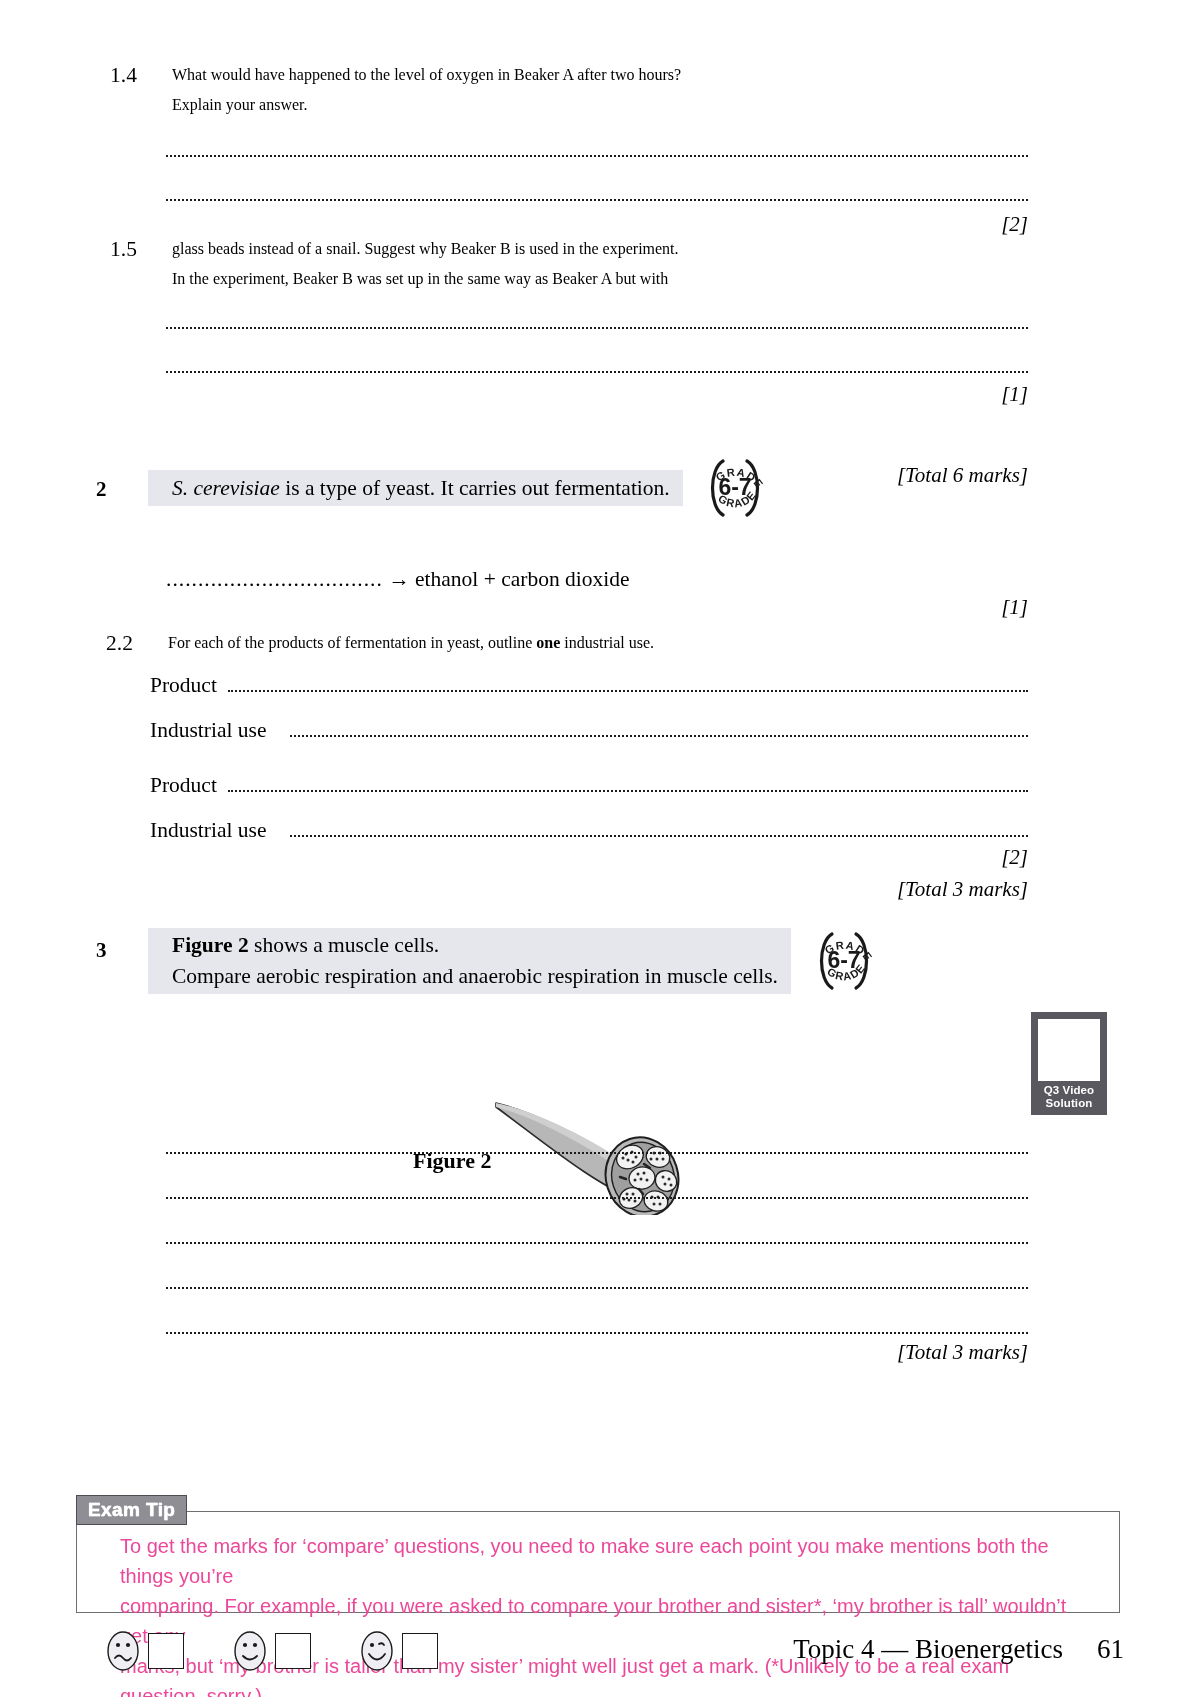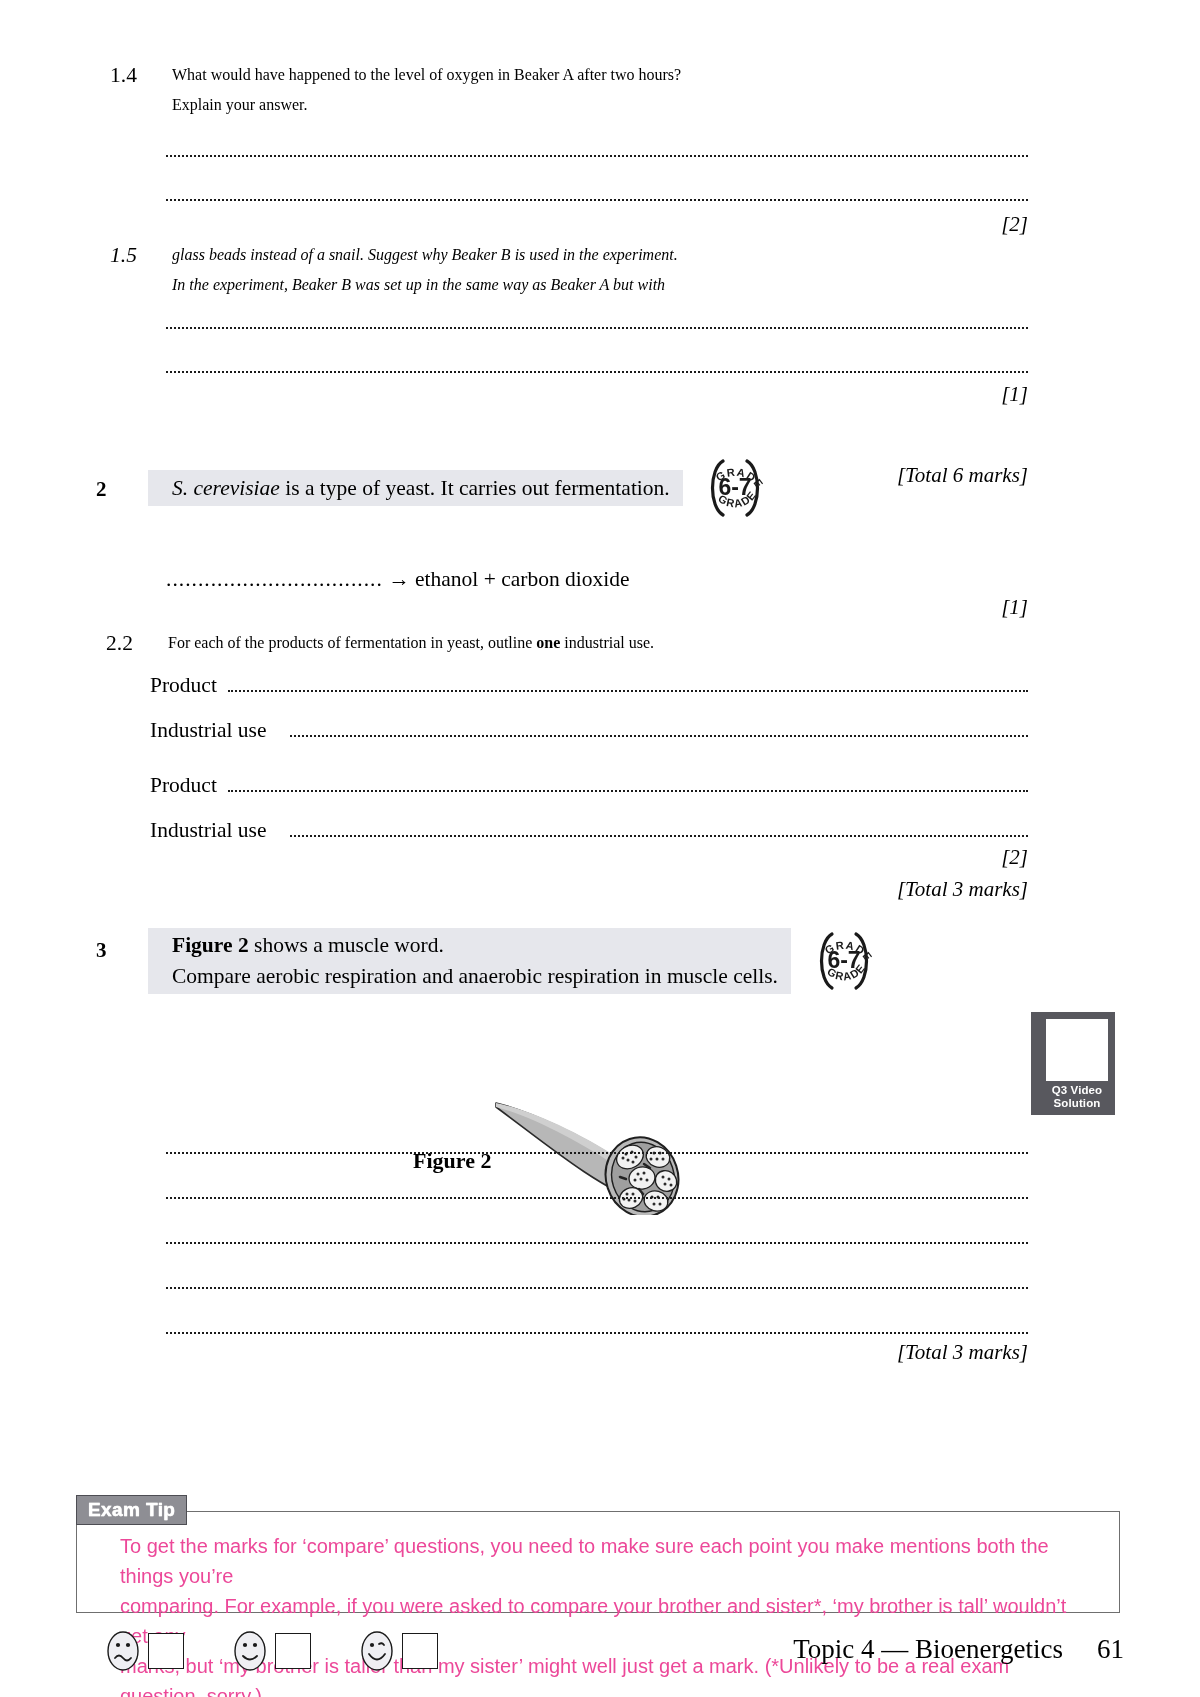--- a/index.html
+++ b/index.html
@@ -49,21 +49,21 @@
   .stemtext{font-size:21.5px;line-height:31px;padding-left:24px;}
 
   
   .grade{position:absolute;width:72px;height:72px;}
   .grade svg{display:block;}
 
   
   .videobox{
     position:absolute;
     background:#58585e;
-    padding:7px 7px 2px 15px;
+    padding:7px 7px 2px 7px;
     width:62px;
     text-align:center;
   }
   .videobox .inner{background:#fff;width:62px;height:62px;display:block;}
   .videobox .vlabel{
     color:#fff;font-family:"Liberation Sans",sans-serif;
     font-weight:bold;font-size:11.5px;line-height:12.5px;
     padding:3px 0 4px 0;letter-spacing:.1px;
   }
 
@@ -117,21 +117,21 @@
       <div class="qtext">
         <div>What would have happened to the level of oxygen in Beaker A after two hours?</div>
         <div>Explain your answer.</div>
       </div>
     </div>
   </div>
   <div class="dotline dots" style="left:166px;top:155px;width:862px;"></div>
   <div class="dotline dots" style="left:166px;top:199px;width:862px;"></div>
   <div class="marks" style="left:828px;top:212px;width:200px;">[2]</div>
 
-  <div class="sub" style="left:110px;top:240px;width:940px;font-style:italic;">
+  <div class="sub" style="left:110px;top:234px;width:940px;">
     <div class="qrow">
       <div class="qnum">1.5</div>
       <div class="qtext">
         <div>glass beads instead of a snail.  Suggest why Beaker B is used in the experiment.</div>
         <div>In the experiment, Beaker B was set up in the same way as Beaker A but with</div>
       </div>
     </div>
   </div>
   <div class="dotline dots" style="left:166px;top:327px;width:862px;"></div>
   <div class="dotline dots" style="left:166px;top:371px;width:862px;"></div>
@@ -191,21 +191,21 @@
   <div class="sub" style="left:150px;top:818px;font-size:21.5px;">Industrial use</div>
   <div class="dotline dots" style="left:290px;top:835px;width:738px;"></div>
 
   <div class="marks" style="left:828px;top:845px;width:200px;">[2]</div>
   <div class="marks" style="left:758px;top:877px;width:270px;">[Total 3 marks]</div>
 
   <div class="qnum bold" style="position:absolute;left:96px;top:935px;">3</div>
 
   <div class="stem" style="left:148px;top:928px;width:643px;height:66px;">
     <div class="stemtext">
-      <div><b>Figure 2</b><span> shows a muscle word.</span></div>
+      <div><b>Figure 2</b><span> shows a muscle cells.</span></div>
       <div>Compare aerobic respiration and anaerobic respiration in muscle cells.</div>
     </div>
   </div>
 
   <div class="grade" style="left:808px;top:925px;">
     <svg width="72" height="72" viewBox="0 0 72 72" aria-hidden="true">
       <defs>
         <path id="arcTop3" d="M 12 40 A 26 26 0 0 1 60 40" fill="none"></path>
         <path id="arcBot3" d="M 13 40 A 25 25 0 0 0 59 40" fill="none"></path>
       </defs>

